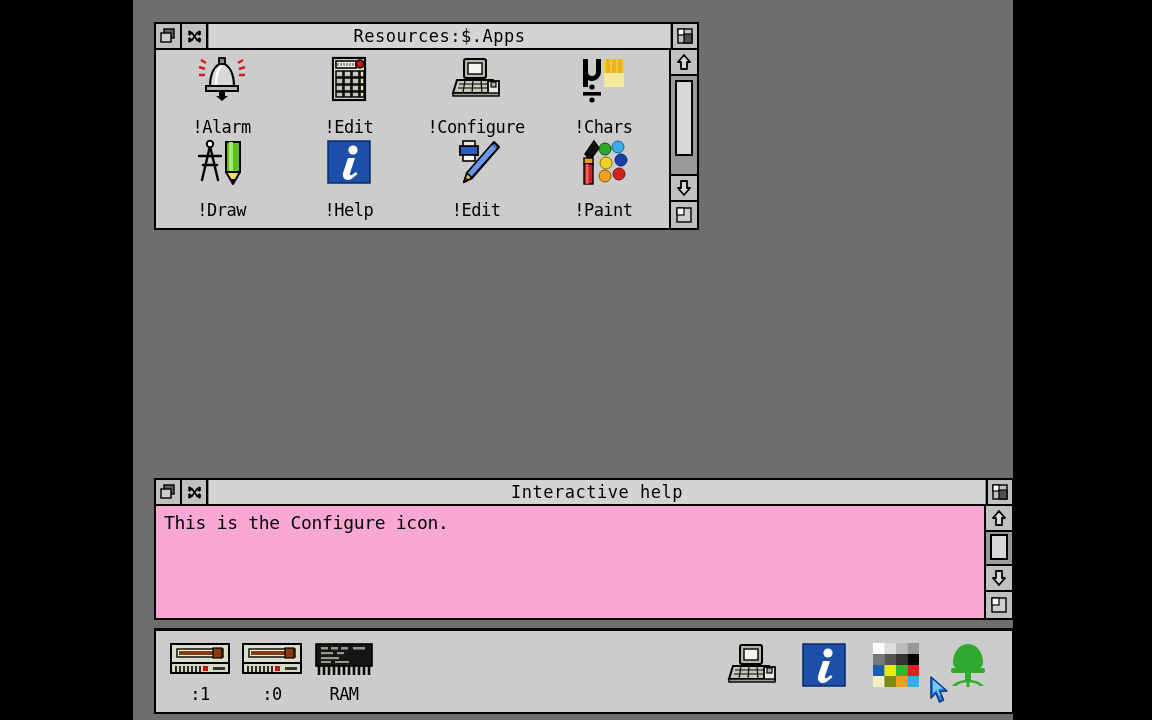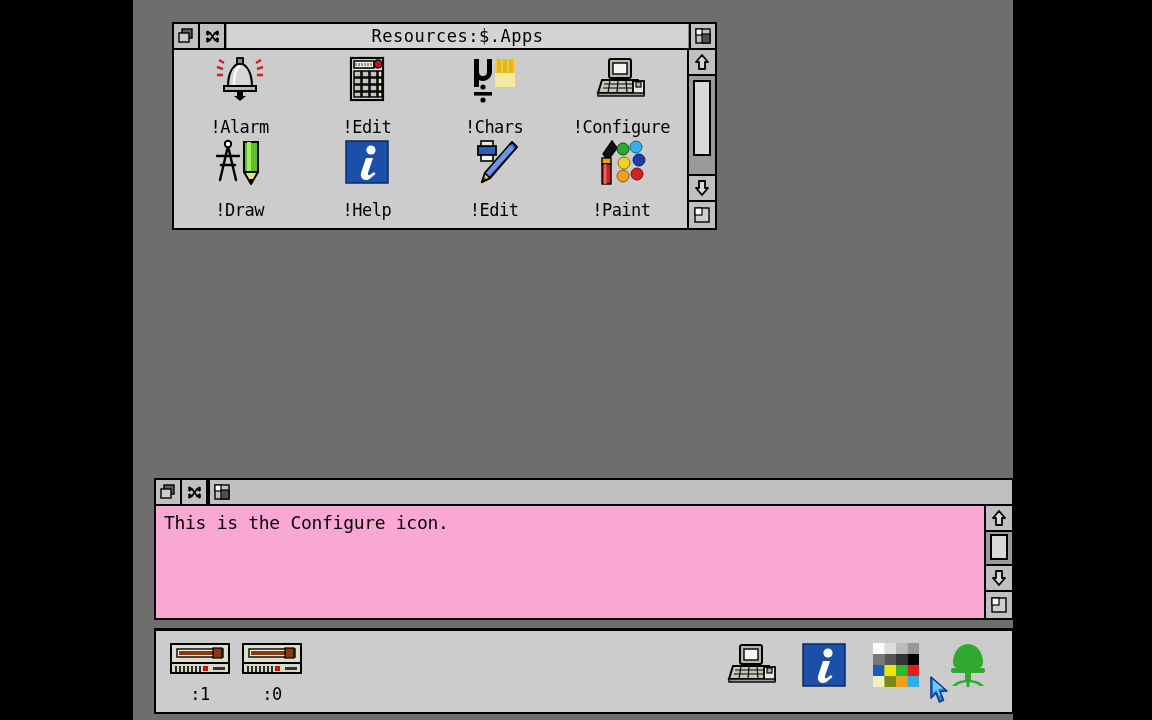--- a/index.html
+++ b/index.html
@@ -95,21 +95,21 @@
     position: absolute;
     left: 4px; right: 4px;
     background: #d8d8d8;
     border: 2px solid #000;
     box-sizing: border-box;
   }
   .sc-btn.last { border-bottom: none; }
 
   
   #appswin {
-    left: 39px; top: 22px;
+    left: 21px; top: 22px;
     width: 545px; height: 208px;
   }
   #apps-canvas {
     position: absolute;
     left: 0; top: 26px;
     right: 28px; bottom: 0;
     background: #cccccc;
     overflow: hidden;
   }
   .icon-grid {
@@ -291,57 +291,57 @@
                   <rect x="35" y="30" width="4" height="6"></rect>
                   <rect x="35" y="37" width="4" height="5"></rect>
                 </g>
               </svg>
             </div>
             <div class="label">!Edit</div>
           </div>
 
           <div class="file-icon">
             <div class="glyph">
+              <svg width="54" height="48" viewBox="0 0 54 48">
+                <rect x="15" y="4" width="22" height="19" rx="2" fill="#b8b8a8" stroke="#000" stroke-width="2"></rect>
+                <rect x="19" y="8" width="14" height="11" fill="#f4f4f0" stroke="#000" stroke-width="1.4"></rect>
+                <path d="M8 25 L44 25 L48 38 L4 38 Z" fill="#c8c8b8" stroke="#000" stroke-width="2"></path>
+                <g stroke="#000" stroke-width="1.2">
+                  <path d="M10 29 L44 29 M9 33 L46 33"></path>
+                  <path d="M16 25 L14 38 M24 25 L23 38 M32 25 L33 38 M40 25 L42 38"></path>
+                </g>
+                <rect x="39" y="26" width="11" height="13" fill="#e8e8e0" stroke="#000" stroke-width="1.8"></rect>
+                <rect x="42" y="27" width="5" height="5" fill="#b0b0a8" stroke="#000" stroke-width="1.2"></rect>
+                <rect x="4" y="38" width="46" height="3" fill="#9a9a90" stroke="#000" stroke-width="1.4"></rect>
+              </svg>
+            </div>
+            <div class="label">!Configure</div>
+          </div>
+
+          <div class="file-icon">
+            <div class="glyph">
               <svg width="52" height="48" viewBox="0 0 52 48">
                 <rect x="27" y="4" width="20" height="28" fill="#f5e9a0"></rect>
                 <rect x="27" y="4" width="20" height="14" fill="#f0c93c"></rect>
                 <g fill="#e8b420">
                   <rect x="29" y="4" width="4" height="14"></rect>
                   <rect x="35" y="4" width="4" height="14"></rect>
                   <rect x="41" y="4" width="4" height="14"></rect>
                 </g>
                 <g fill="#000">
                   <path d="M6 4 h5 v13 a4 4 0 0 0 8 0 V4 h5 v13 a9 9 0 0 1 -9 9 a9 9 0 0 1 -4 -1 v7 h-5 Z"></path>
                 </g>
                 <g fill="#000">
                   <circle cx="15" cy="32" r="2.6"></circle>
                   <rect x="6" y="37" width="18" height="3.6"></rect>
                   <circle cx="15" cy="45" r="2.6"></circle>
                 </g>
               </svg>
             </div>
             <div class="label">!Chars</div>
-          </div>
-
-          <div class="file-icon">
-            <div class="glyph">
-              <svg width="54" height="48" viewBox="0 0 54 48">
-                <rect x="15" y="4" width="22" height="19" rx="2" fill="#b8b8a8" stroke="#000" stroke-width="2"></rect>
-                <rect x="19" y="8" width="14" height="11" fill="#f4f4f0" stroke="#000" stroke-width="1.4"></rect>
-                <path d="M8 25 L44 25 L48 38 L4 38 Z" fill="#c8c8b8" stroke="#000" stroke-width="2"></path>
-                <g stroke="#000" stroke-width="1.2">
-                  <path d="M10 29 L44 29 M9 33 L46 33"></path>
-                  <path d="M16 25 L14 38 M24 25 L23 38 M32 25 L33 38 M40 25 L42 38"></path>
-                </g>
-                <rect x="39" y="26" width="11" height="13" fill="#e8e8e0" stroke="#000" stroke-width="1.8"></rect>
-                <rect x="42" y="27" width="5" height="5" fill="#b0b0a8" stroke="#000" stroke-width="1.2"></rect>
-                <rect x="4" y="38" width="46" height="3" fill="#9a9a90" stroke="#000" stroke-width="1.4"></rect>
-              </svg>
-            </div>
-            <div class="label">!Configure</div>
           </div>
 
           <div class="file-icon">
             <div class="glyph">
               <svg width="52" height="48" viewBox="0 0 52 48">
                 <g stroke="#000" stroke-width="2.4" fill="none" stroke-linecap="round">
                   <path d="M14 8 L6 42"></path>
                   <path d="M14 8 L22 42"></path>
                   <path d="M3 18 L25 18"></path>
                   <path d="M7 27 L21 27"></path>
@@ -434,20 +434,21 @@
             <rect x="1" y="5" width="10" height="9" fill="#cccccc" stroke="#000" stroke-width="1.4"></rect>
           </svg>
         </div>
         <div class="tb-gadget">
           <svg width="15" height="15" viewBox="0 0 15 15">
             <path d="M2 2 L5 4 L2 6 M2 2 L2 6 M13 2 L10 4 L13 6 M13 2 L13 6
                      M2 13 L5 11 L2 9 M2 13 L2 9 M13 13 L10 11 L13 9 M13 13 L13 9" fill="none" stroke="#000" stroke-width="1.6"></path>
             <path d="M5 4 L10 11 M10 4 L5 11" stroke="#000" stroke-width="1.6" fill="none"></path>
           </svg>
         </div>
+        <div class="tb-title">Interactive help</div>
         <div class="tb-gadget right">
           <svg width="16" height="16" viewBox="0 0 16 16">
             <rect x="1" y="1" width="14" height="14" fill="none" stroke="#000" stroke-width="1.4"></rect>
             <rect x="1" y="1" width="6" height="6" fill="#ffffff" stroke="#000" stroke-width="1.2"></rect>
             <rect x="7" y="6" width="8" height="9" fill="#505050" stroke="#000" stroke-width="1.2"></rect>
           </svg>
         </div>
       </div>
 
       <div id="help-body">
@@ -513,20 +514,44 @@
                          M23 26 L23 33 M27 26 L27 33 M31 26 L31 33"></path>
               </g>
               <rect x="34" y="26" width="5" height="5" fill="#cc1010"></rect>
               <rect x="44" y="27" width="12" height="3" fill="#333"></rect>
             </svg>
           </div>
           <div class="label">:0</div>
         </div>
 
 
+        <div class="bar-icon">
+          <div class="glyph">
+            <svg width="62" height="40" viewBox="0 0 62 40">
+              <rect x="3" y="4" width="56" height="22" fill="#151515" stroke="#000" stroke-width="1.6"></rect>
+              <g fill="#9a9a8a">
+                <rect x="8" y="7" width="7" height="2.5"></rect>
+                <rect x="18" y="7" width="7" height="2.5"></rect>
+                <rect x="28" y="7" width="7" height="2.5"></rect>
+                <rect x="40" y="7" width="12" height="2.5"></rect>
+                <rect x="8" y="12" width="12" height="2.2"></rect>
+                <rect x="24" y="12" width="7" height="2.2"></rect>
+                <rect x="8" y="17" width="18" height="2.2"></rect>
+                <rect x="8" y="21" width="10" height="2"></rect>
+                <rect x="22" y="21" width="14" height="2"></rect>
+              </g>
+              <g stroke="#0a0a0a" stroke-width="2.6">
+                <path d="M6 26 L6 35 M11 26 L11 35 M16 26 L16 35 M21 26 L21 35
+                         M26 26 L26 35 M31 26 L31 35 M36 26 L36 35 M41 26 L41 35
+                         M46 26 L46 35 M51 26 L51 35 M56 26 L56 35"></path>
+              </g>
+            </svg>
+          </div>
+          <div class="label">RAM</div>
+        </div>
 
       </div>
 
       <div id="iconbar-right">
 
         <div class="bar-icon nolabel">
           <div class="glyph">
             <svg width="54" height="48" viewBox="0 0 54 48">
               <rect x="15" y="4" width="22" height="19" rx="2" fill="#b8b8a8" stroke="#000" stroke-width="2"></rect>
               <rect x="19" y="8" width="14" height="11" fill="#f4f4f0" stroke="#000" stroke-width="1.4"></rect>

